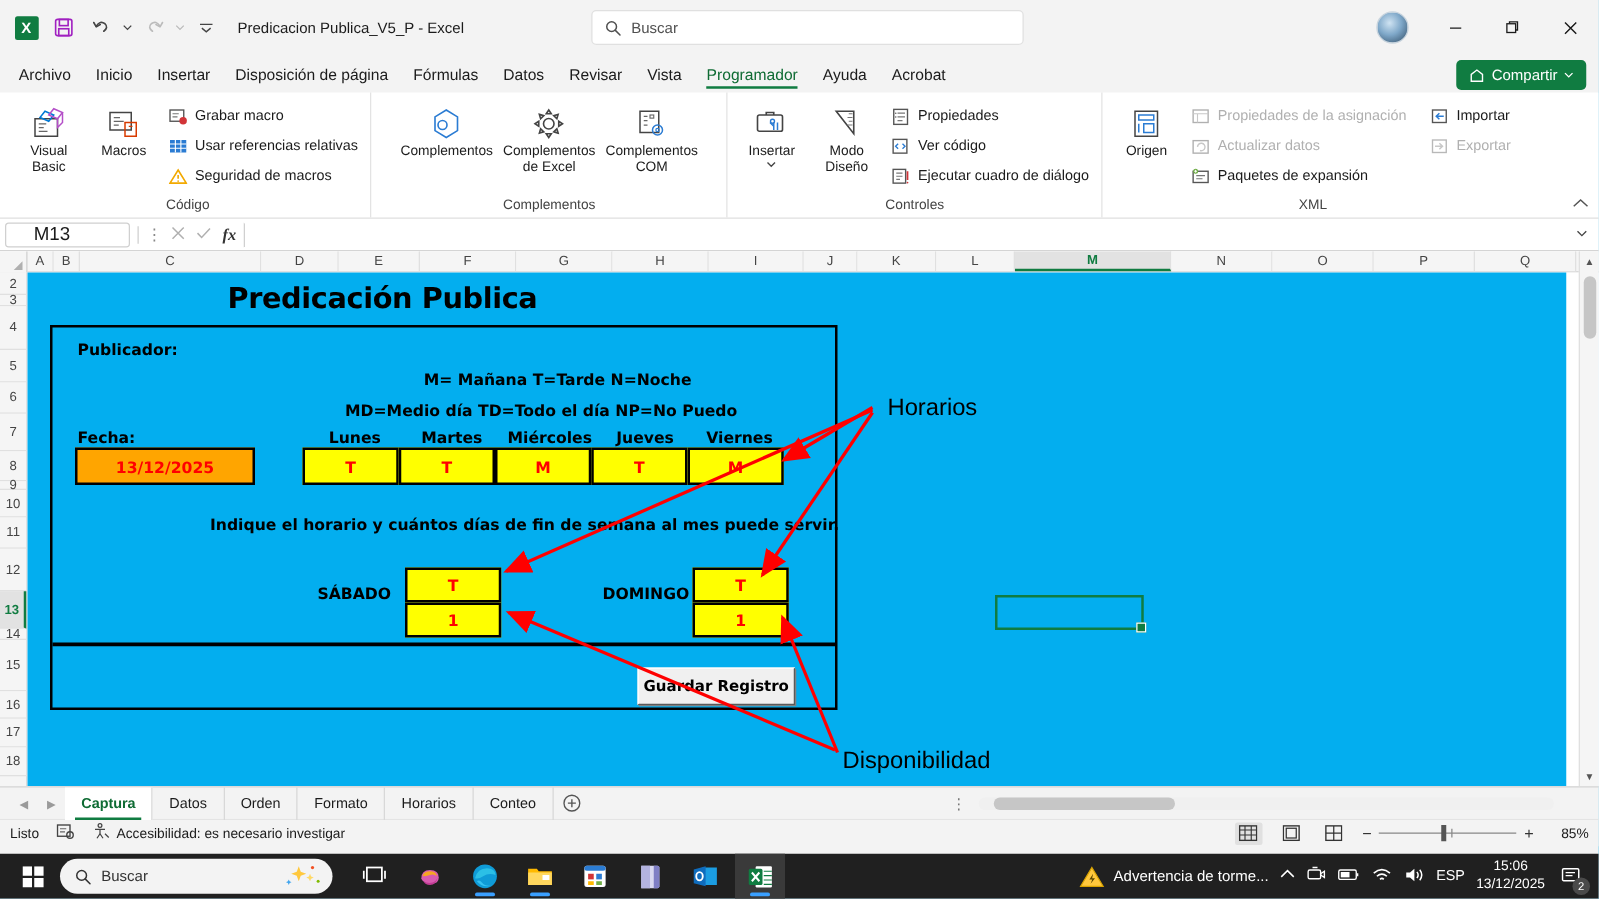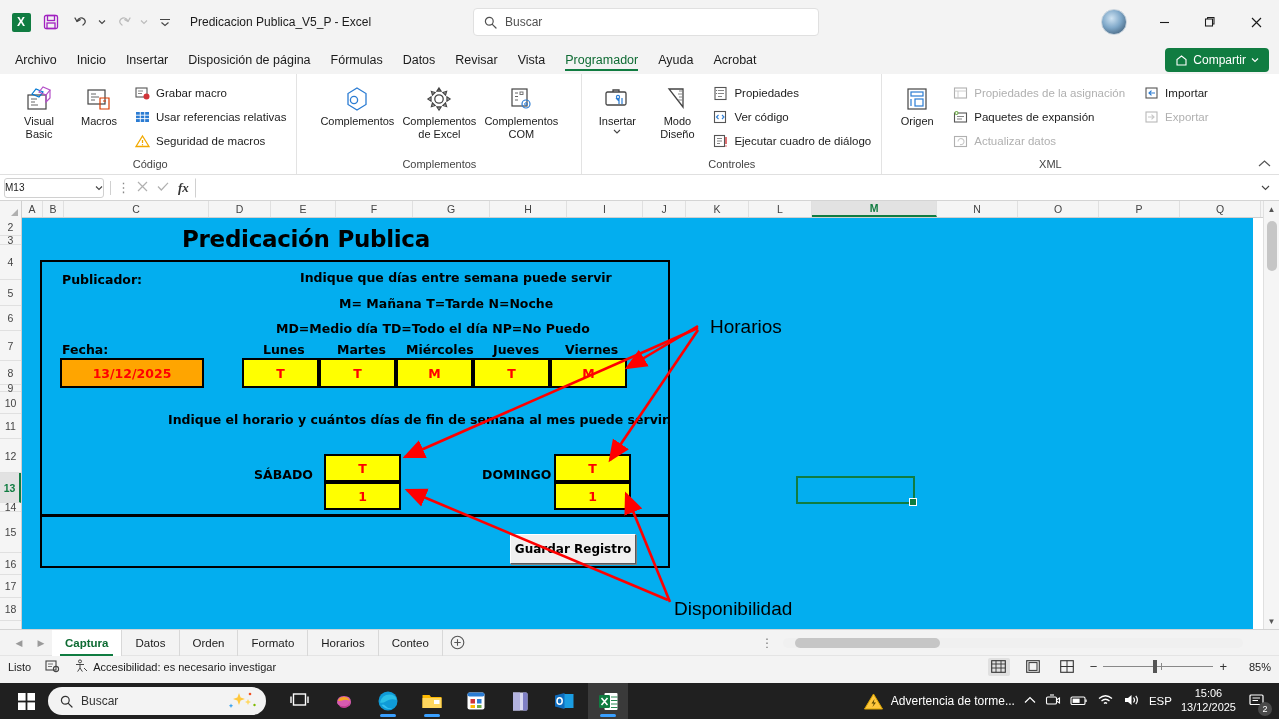--- a/index.html
+++ b/index.html
@@ -88,21 +88,21 @@
   .small-btn .si { width: 16px; height: 16px; display: flex; align-items: center; justify-content: center; flex: none; }
   .ribbon-collapse { position: absolute; right: 8px; bottom: 4px; font-size: 11px; color: #555; }
 
   
   .formula-bar {
     height: 26px; background: #fff; display: flex; align-items: center;
     border-bottom: 1px solid #d4d4d4; padding: 0 4px; gap: 0;
   }
   .namebox {
     width: 100px; height: 20px; border: 1px solid #d0d0d0; border-radius: 3px;
-    display: flex; align-items: center; padding: 0 0; font-size: 10px; color: #1b1b1b;
+    display: flex; align-items: center; padding: 0 22px; font-size: 15px; color: #1b1b1b;
     justify-content: space-between; background: #fff; gap: 40px;
   }
   .fb-sep { width: 1px; height: 14px; background: #d0d0d0; margin: 0 6px; }
   .fb-icons { display: flex; align-items: center; gap: 9px; padding: 0 6px; font-size: 12px; color: #a0a0a0; }
   .fb-input {
     flex: 1; height: 20px; border: 1px solid transparent; border-left: 1px solid #d0d0d0;
     padding-left: 8px; font-size: 11.5px; color: #1b1b1b; display: flex; align-items: center;
   }
   .fb-chevron { width: 20px; text-align: center; font-size: 10px; color: #444; }
 
@@ -537,39 +537,39 @@
       <div class="small-col">
         <div class="small-btn disabled">
           <span class="si">
             <svg width="15" height="15" viewBox="0 0 15 15">
                 <rect x="1.5" y="2" width="12" height="10" fill="none" stroke="#b0b0b0" stroke-width="1.1"></rect>
                 <path d="M1.5 5 H13.5 M5 5 V12" stroke="#c8c8c8" stroke-width="0.9"></path>
               </svg>
           </span>
           <span>Propiedades de la asignación</span>
         </div>
+        <div class="small-btn disabled">
+          <span class="si">
+            <svg width="15" height="15" viewBox="0 0 15 15">
+                <rect x="1.5" y="2.5" width="12" height="10" fill="none" stroke="#b0b0b0" stroke-width="1.1"></rect>
+                <path d="M5 7.5 A3 3 0 1 1 7 10.4" fill="none" stroke="#c8c8c8" stroke-width="1.1"></path>
+              </svg>
+          </span>
+          <span>Actualizar datos</span>
+        </div>
         <div class="small-btn">
           <span class="si">
             <svg width="15" height="15" viewBox="0 0 15 15">
                 <rect x="1.5" y="3" width="12" height="9" fill="none" stroke="#555" stroke-width="1.1"></rect>
                 <path d="M4 6.5 H11 M4 9 H9" stroke="#777" stroke-width="0.9"></path>
                 <circle cx="3.5" cy="3" r="2" fill="#70ad47"></circle>
                 <path d="M3.5 1.9 V4.1 M2.4 3 H4.6" stroke="#fff" stroke-width="0.8"></path>
               </svg>
           </span>
           <span>Paquetes de expansión</span>
-        </div>
-        <div class="small-btn disabled">
-          <span class="si">
-            <svg width="15" height="15" viewBox="0 0 15 15">
-                <rect x="1.5" y="2.5" width="12" height="10" fill="none" stroke="#b0b0b0" stroke-width="1.1"></rect>
-                <path d="M5 7.5 A3 3 0 1 1 7 10.4" fill="none" stroke="#c8c8c8" stroke-width="1.1"></path>
-              </svg>
-          </span>
-          <span>Actualizar datos</span>
         </div>
       </div>
       <div class="small-col" style="margin-left:8px">
         <div class="small-btn">
           <span class="si">
             <svg width="15" height="15" viewBox="0 0 15 15">
                 <rect x="2" y="2" width="11" height="10" fill="none" stroke="#555" stroke-width="1.1"></rect>
                 <path d="M11 7 H5.5 M7.5 4.6 L5 7 L7.5 9.4" fill="none" stroke="#2b7cd3" stroke-width="1.2"></path>
               </svg>
           </span>
@@ -677,21 +677,20 @@
 
       <div class="form-box">
         <div class="divider-line"></div>
       </div>
 
       <div class="lbl" style="left:40px; top:54px">Publicador:</div>
 
       <div class="lbl" style="left:40px; top:124px">Fecha:</div>
       <div class="yfield orange" style="left:38px; top:140px; width:144px; height:30px">13/12/2025</div>
 
-      <div class="lbl" style="left:278px; top:52px">Indique que días entre semana puede servir</div>
       <div class="lbl" style="left:317px; top:78px">M= Mañana   T=Tarde   N=Noche</div>
       <div class="lbl" style="left:254px; top:103px">MD=Medio día      TD=Todo el día     NP=No Puedo</div>
 
       <div class="lbl" style="left:241px; top:124px">Lunes</div>
       <div class="lbl" style="left:315px; top:124px">Martes</div>
       <div class="lbl" style="left:384px; top:124px">Miércoles</div>
       <div class="lbl" style="left:471px; top:124px">Jueves</div>
       <div class="lbl" style="left:543px; top:124px">Viernes</div>
 
       <div class="day-cell" style="left:220px; top:140px; width:77px; height:30px">T</div>

